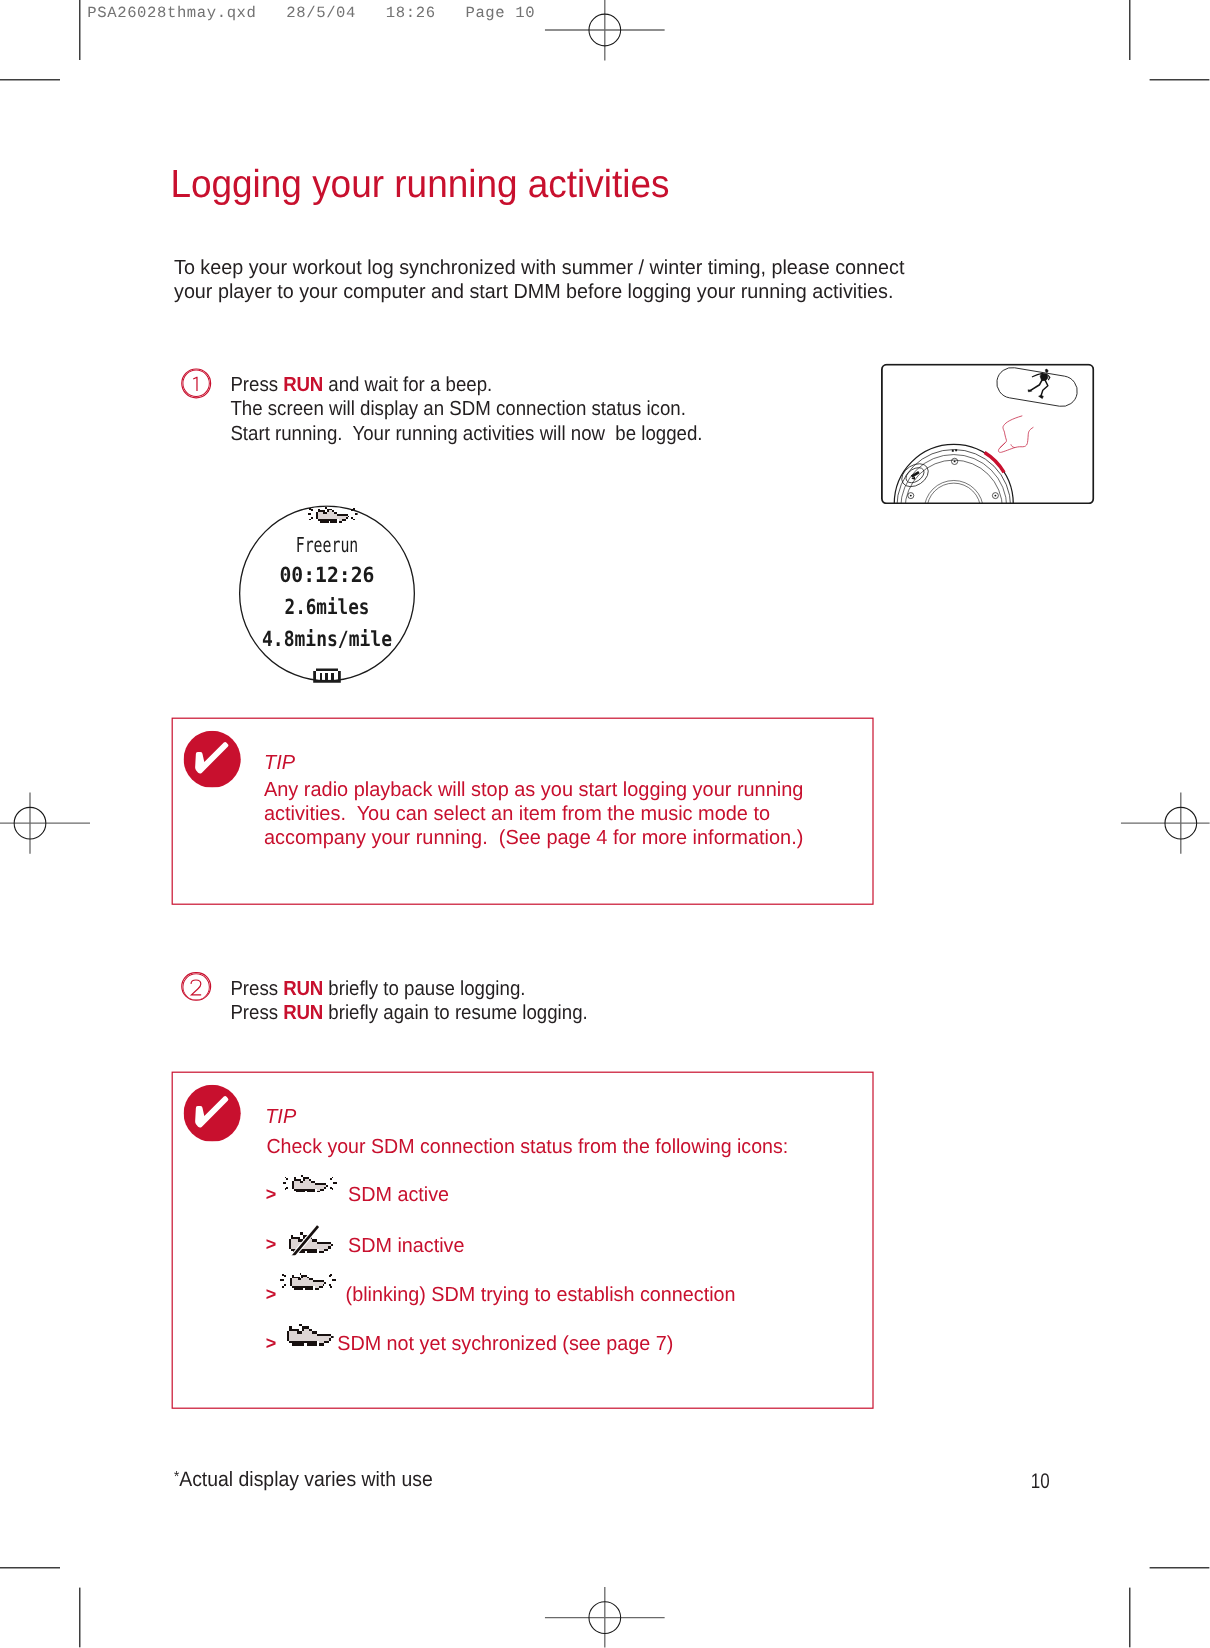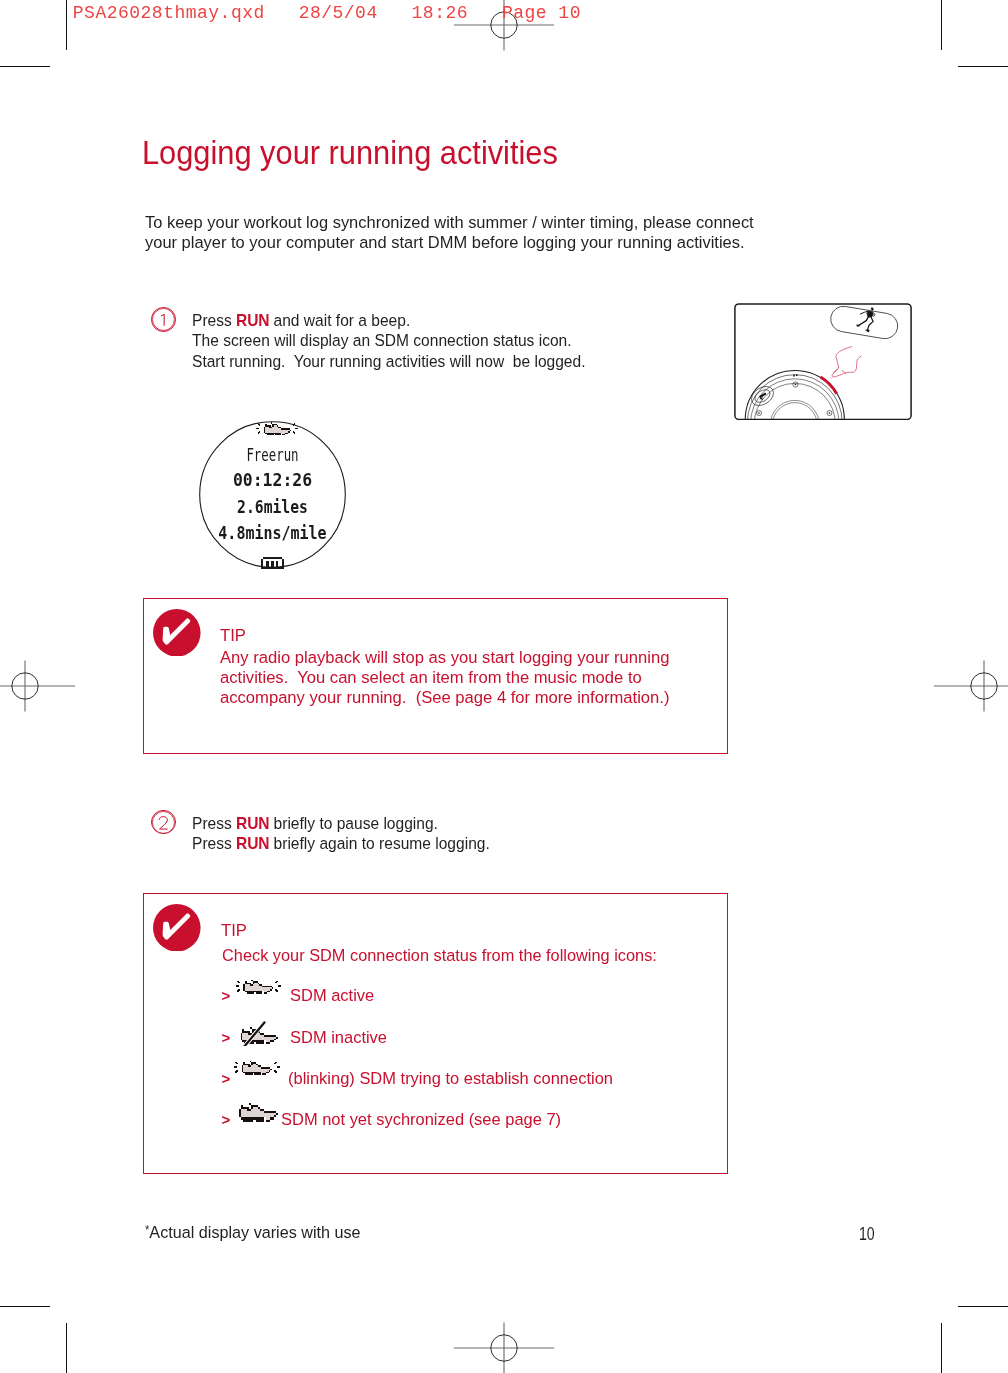--- a/index.html
+++ b/index.html
@@ -4,42 +4,42 @@
 <style>
   html,body{margin:0;padding:0;background:#ffffff;}
   body{width:1008px;height:1373px;position:relative;overflow:hidden;
        font-family:"Liberation Sans",sans-serif;color:#231f20;
        -webkit-font-smoothing:antialiased;}
   .cmark{position:absolute;background:#111;}
   svg{display:block;}
 
   
   #doc-header{position:absolute;left:72.8px;top:2.6px;font-family:"Liberation Mono",monospace;
-      font-size:18px;letter-spacing:0.49px;color:#ef4444;white-space:pre;}
+      font-size:13px;letter-spacing:0.49px;color:#737373;white-space:pre;}
 
   
   #page-title{position:absolute;left:142.2px;top:135.5px;margin:0;font-weight:400;
       font-size:32.6px;line-height:34px;color:#c8102e;letter-spacing:0px;
       transform:scaleX(0.945);transform-origin:0 0;white-space:nowrap;}
   #intro{position:absolute;left:145px;top:212.5px;font-size:16.9px;line-height:20.3px;
       color:#231f20;white-space:pre;letter-spacing:0px;
       transform:scaleX(0.975);transform-origin:0 0;}
 
   .step{position:absolute;font-size:16.9px;color:#231f20;
         transform:scaleX(0.921);transform-origin:0 0;}
   .step > div{line-height:20.4px;white-space:pre;}
   .stepnum{position:absolute;width:22.9px;height:22.9px;border:0.7px solid #c8102e;border-radius:50%;
       color:#c8102e;text-align:center;font-size:17.2px;line-height:21.5px;font-weight:400;}
   .run{color:#c8102e;font-weight:bold;letter-spacing:-0.2px;}
 
   
   .tipbox{position:absolute;border:1.4px solid #c8102e;box-sizing:border-box;background:#fff;}
   .tipbadge{position:absolute;width:47.6px;height:47.6px;}
   .tiplabel{position:absolute;color:#c8102e;font-size:16.9px;line-height:16px;
-      transform:scaleX(0.983);transform-origin:0 0;}
+      transform:scaleX(0.983);transform-origin:0 0;font-style:italic;}
   .tipbody{position:absolute;color:#c8102e;font-size:16.9px;line-height:20.1px;white-space:pre;
       transform:scaleX(0.983);transform-origin:0 0;}
 
   .sdmrow{position:absolute;color:#c8102e;font-size:16.9px;line-height:16.9px;height:17px;}
   .sdmbullet{position:absolute;left:0;top:1.2px;color:#c8102e;font-size:15px;line-height:13px;
       font-weight:bold;}
   .sdmicon{position:absolute;}
   .sdmtext{position:absolute;top:-0.8px;white-space:nowrap;line-height:17px;
       transform:scaleX(0.975);transform-origin:0 0;}
 

